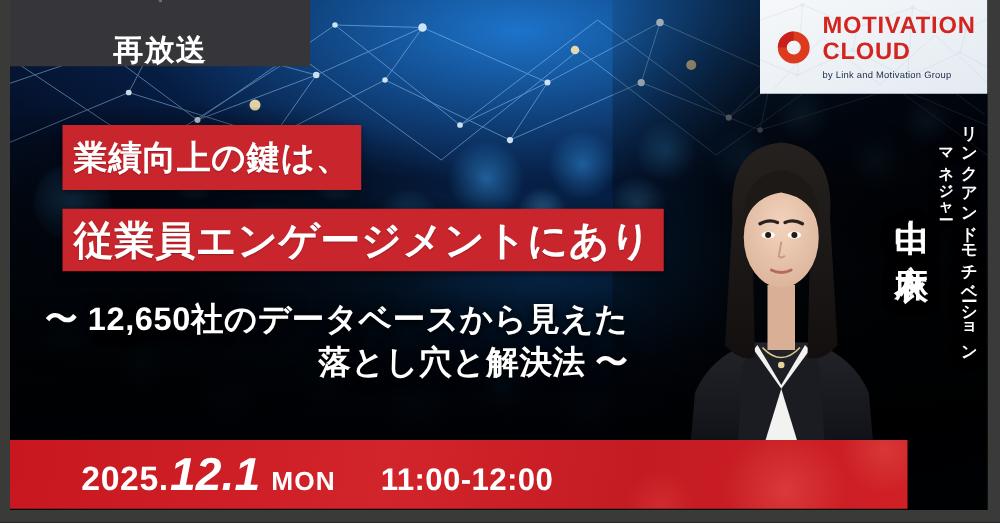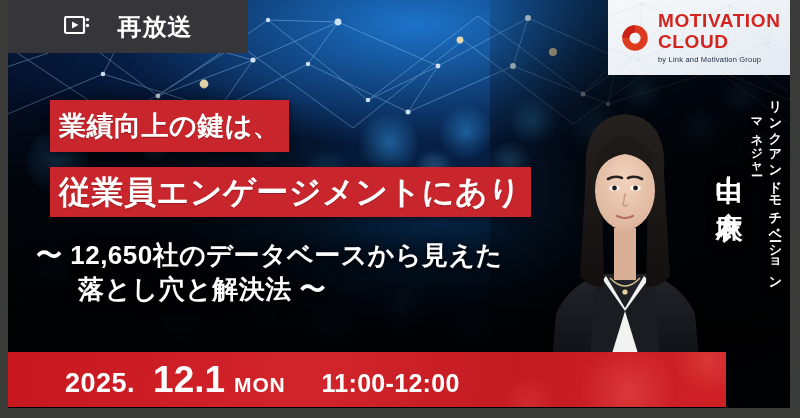--- a/index.html
+++ b/index.html
@@ -48,21 +48,21 @@
   }
   .left-dark {
     position:absolute; left:0; top:86px; width:420px; height:250px;
     background:radial-gradient(ellipse 85% 70% at 30% 55%, rgba(0,0,0,.80) 0%, rgba(0,0,0,.55) 50%, rgba(0,0,0,0) 85%);
   }
 
   
   #replay-bar {
     position:absolute; left:0; top:0; width:240px; height:53px;
     background:#36363a; z-index:40;
-    display:flex; align-items:center; justify-content:center; gap:27px;
+    display:flex; align-items:center; justify-content:center; gap:27px;flex-direction:column;
   }
   #replay-bar .tv-icon { display:block; }
   #replay-bar .replay-label {
     color:#ffffff; font-size:24px; font-weight:700; letter-spacing:1px;
     line-height:1; white-space:nowrap;
   }
 
   
   #logo-panel {
     position:absolute; right:0; top:0; width:182px; height:75px; z-index:40;
@@ -101,21 +101,21 @@
   #headline-2 { left:42px; top:167px; height:50px;align-items:center; }
   #headline-2 span { font-size:32px; }
 
   
   #subtitle { position:absolute; left:28px; top:238px; z-index:30; }
   #subtitle .sub-line {
     color:#ffffff; font-size:26px; font-weight:700; line-height:1.32;
     letter-spacing:.5px; white-space:nowrap;
     text-shadow:0 2px 5px rgba(0,0,0,.9), 0 0 12px rgba(0,0,0,.7);
   }
-  #subtitle .sub-line.indent { padding-left:42px; }
+  #subtitle .sub-line.indent { padding-left:42px;text-align:right; }
 
   
   #portrait {
     position:absolute; left:530px; top:78px; width:175px; height:282px; z-index:25;
   }
 
   
   #speaker-credit {
     position:absolute; right:6px; top:92px; height:250px; z-index:32;
     display:flex; flex-direction:row; align-items:flex-start; gap:1px;
@@ -141,21 +141,21 @@
     background:
       radial-gradient(circle 70px at 620px 40px, rgba(255,120,110,.30), rgba(255,120,110,0) 70%),
       radial-gradient(circle 50px at 700px 8px,  rgba(255,140,120,.22), rgba(255,140,120,0) 70%),
       radial-gradient(circle 40px at 520px 52px, rgba(255,110,100,.18), rgba(255,110,100,0) 70%);
   }
   #date-bar .date-inner {
     position:relative; z-index:2;
     display:flex; align-items:baseline; color:#fff; white-space:nowrap;
   }
   .d-year  { font-size:27px; font-weight:700; letter-spacing:.5px; }
-  .d-md    { font-size:37px; font-weight:700; letter-spacing:0px; margin-left:18px; }
+  .d-md    { font-size:37px; font-weight:700; letter-spacing:0px; margin-left:1px;font-style:italic; }
   .d-dow   { font-size:21px; font-weight:700; letter-spacing:.8px; margin-left:9px; }
   .d-time  { font-size:25px; font-weight:700; letter-spacing:.3px; margin-left:36px; }
 </style>
 </head>
 <body>
 
 <div id="banner">
 
   <div id="artwork">
 

